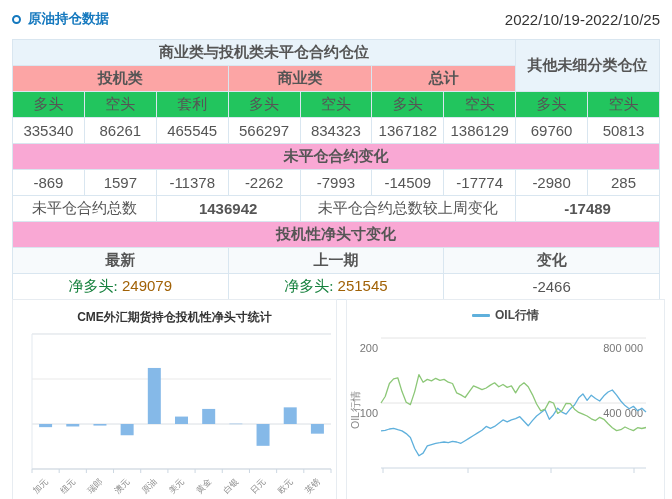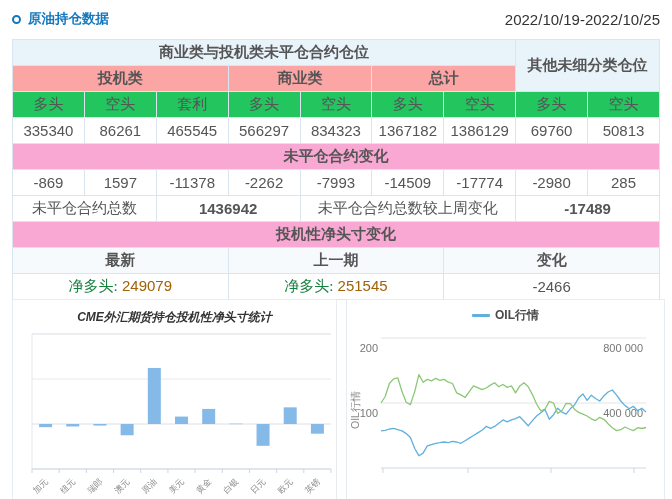--- a/index.html
+++ b/index.html
@@ -26,21 +26,21 @@
   td.big      { font-weight:bold; font-size:13px; }
   .pos-c { color:#a16207; }
   .neg-c { color:#26ad96; }
   .netlbl { color:#15803d;font-family:Liberation Serif, serif; }
 
   
   .panel { position:absolute; top:299px; height:210px; border:1px solid #e7ecf1; background:#fff; }
   .panel.left  { left:12px;  width:325px; }
   .panel.right { left:346px; width:319px; }
   .cht-title { position:absolute; top:9px; left:0; right:0; text-align:center;
-    font-size:12px; font-weight:bold; color:#333;font-style:italic; }
+    font-size:12px; font-weight:bold; color:#333; }
   .legend { position:absolute; top:7px; left:0; right:0; display:flex; justify-content:center; gap:22px; }
   .leg-item { display:flex; align-items:center; gap:5px; cursor:pointer; }
   .leg-dash { width:18px; height:2.5px; border-radius:1px; }
   .leg-txt { font-size:12px; font-weight:bold; color:#4a4a4a; }
   svg.cht { position:absolute; left:0; top:0; }
 </style>
 </head>
 <body>
 
 <div class="page">

